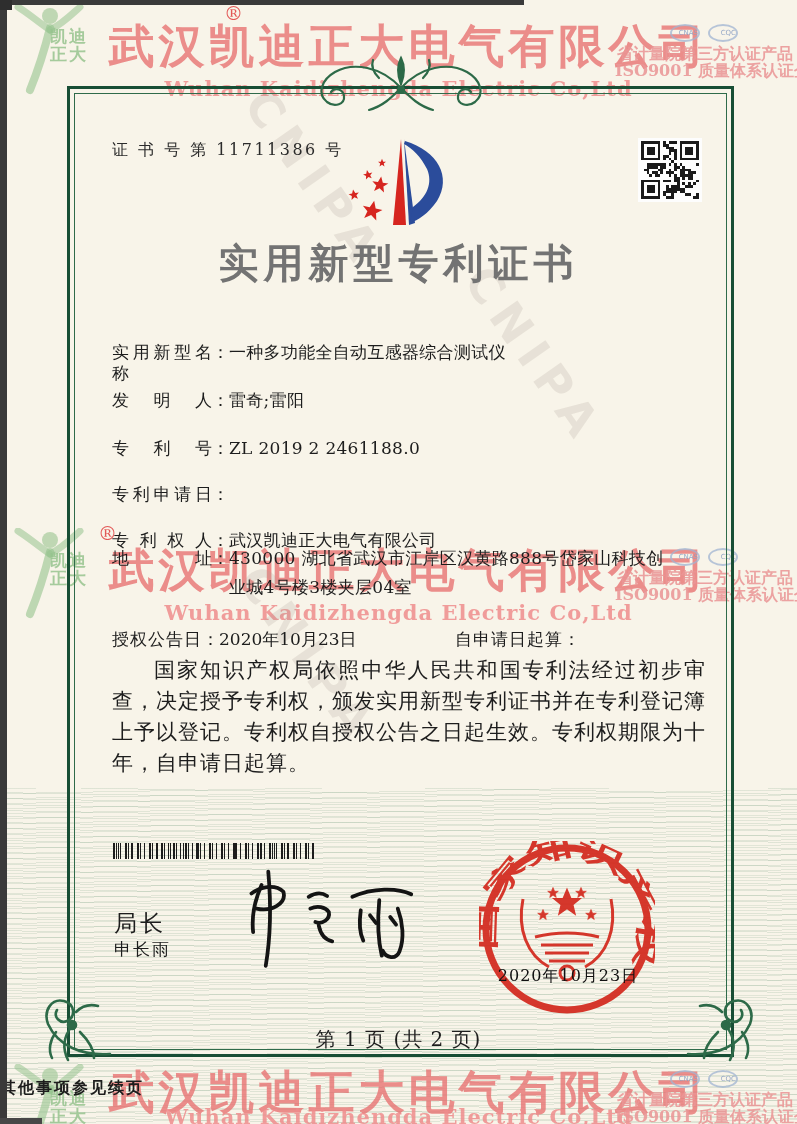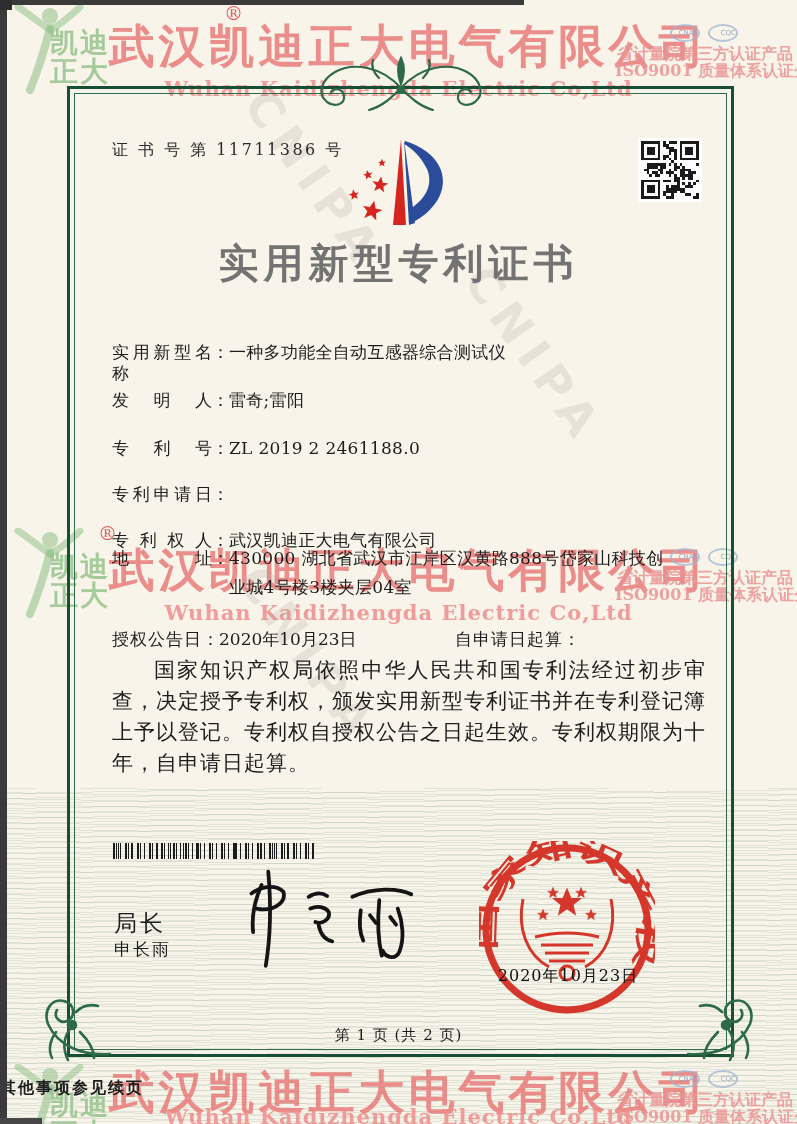--- a/index.html
+++ b/index.html
@@ -37,21 +37,21 @@
   .band-en {
     position:absolute; left:0; right:0; top:76px; text-align:center;
     font-size:21px; font-weight:bold; letter-spacing:1px;
     color:rgba(238,140,140,0.85); white-space:nowrap;
   }
   .band--bot .band-en { top:58px; }
   .band-reg { position:absolute; left:224px; top:2px; font-size:19px; color:rgba(224,70,70,0.9); }
   .band--mid .band-reg { left:98px; top:-2px; }
   .band-logo { position:absolute; left:12px; top:4px; width:110px; height:92px; }
   .band-logo-text {
-    position:absolute; left:50px; top:28px; font-size:28px; line-height:1.05;
+    position:absolute; left:50px; top:28px; font-size:17px; line-height:1.05;
     font-weight:bold; color:rgba(150,195,142,0.85); letter-spacing:2px;
   }
   .band-certs { position:absolute; right:4px; top:24px; width:178px; text-align:center; }
   .cert-ovals { display:flex; justify-content:center; gap:8px; margin-bottom:3px; }
   .cert-oval {
     width:30px; height:18px; border:2px solid rgba(160,180,210,0.75); border-radius:50%;
     font-family:"DejaVu Sans","Liberation Sans",sans-serif; font-size:7px; line-height:14px;
     color:rgba(140,160,195,0.9); text-align:right; overflow:hidden;
   }
   .cert-line { font-size:16px; line-height:17px; font-weight:bold; color:rgba(233,150,150,0.88); white-space:nowrap;text-align:right; }
@@ -109,21 +109,21 @@
       repeating-linear-gradient(90deg, rgba(0,0,0,0) 0 5px, #1c1c1c 5px 6px, rgba(0,0,0,0) 6px 13px);
   }
   .commissioner-title { position:absolute; left:114px; top:908px; font-size:23px; letter-spacing:3px; }
   .commissioner-name { position:absolute; left:114px; top:938px; font-size:17px; letter-spacing:2px; }
   .signature { position:absolute; left:238px; top:866px; }
   .seal { position:absolute; left:479px; top:841px; }
   .seal-date {
     position:absolute; left:490px; top:966px; width:156px; text-align:center;
     font-size:16px; letter-spacing:1px; color:#111; z-index:4;
   }
-  .page-indicator { position:absolute; left:0; right:0; top:1026px; text-align:center; font-size:15px; letter-spacing:1px; }
+  .page-indicator { position:absolute; left:0; right:0; top:1026px; text-align:center; font-size:20px; letter-spacing:1px; }
   .continuation { position:absolute; left:0; right:0; top:1078px; font-size:16px; font-weight:bold; letter-spacing:2px; z-index:4; }
 </style>
 </head>
 <body>
 
 <div class="page">
 
   <div class="guilloche"></div>
 
   <div class="band band--top">

